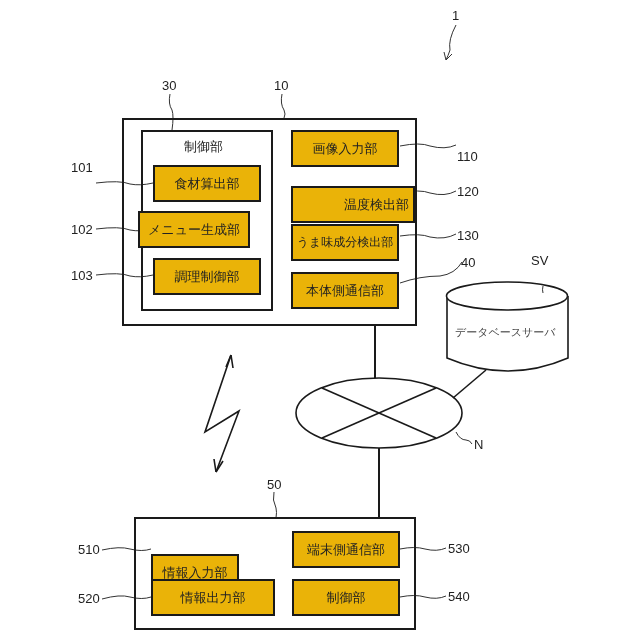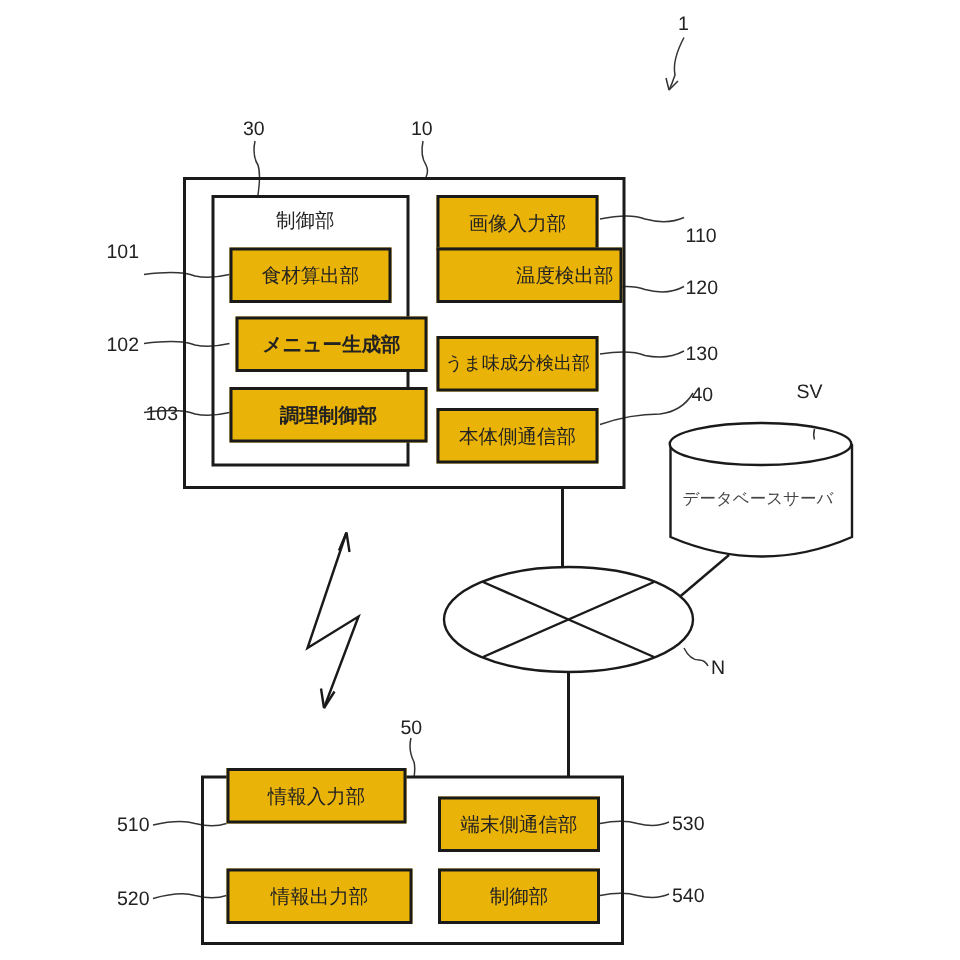--- a/index.html
+++ b/index.html
@@ -59,45 +59,45 @@
 
 <div class="ref" style="left:452px; top:8px;">1</div>
 
 <div class="ref" style="left:274px; top:78px;">10</div>
 <div class="ref" style="left:162px; top:78px;">30</div>
 <div class="box" style="left:122px; top:118px; width:295px; height:208px;"></div>
 <div class="box" style="left:141px; top:130px; width:132px; height:181px;"></div>
 <div class="title" style="left:184px; top:138px;">制御部</div>
 
 <div class="unit" style="left:153px; top:165px; width:108px; height:37px;">食材算出部</div>
-<div class="unit" style="left:157px; top:211px; width:128px; height:37px;font-weight:bold;">メニュー生成部</div>
-<div class="unit" style="left:153px; top:258px; width:132px; height:37px;font-weight:bold;">調理制御部</div>
+<div class="unit" style="left:138px; top:211px; width:112px; height:37px;">メニュー生成部</div>
+<div class="unit" style="left:153px; top:258px; width:108px; height:37px;">調理制御部</div>
 
 <div class="ref" style="left:71px; top:160px;">101</div>
 <div class="ref" style="left:71px; top:222px;">102</div>
-<div class="ref" style="left:71px; top:268px;margin-left:26px;">103</div>
+<div class="ref" style="left:71px; top:268px;">103</div>
 
 <div class="unit" style="left:291px; top:130px; width:108px; height:37px;">画像入力部</div>
-<div class="unit" style="left:291px; top:165px; width:124px; height:37px;padding-left:47px;">温度検出部</div>
+<div class="unit" style="left:291px; top:186px; width:124px; height:37px;padding-left:47px;">温度検出部</div>
 <div class="unit" style="left:291px; top:224px; width:108px; height:37px; font-size:12px;font-family:Liberation Mono, monospace;">うま味成分検出部</div>
 <div class="unit" style="left:291px; top:272px; width:108px; height:37px;">本体側通信部</div>
 
 <div class="ref" style="left:457px; top:138px;margin-top:11px;">110</div>
 <div class="ref" style="left:457px; top:184px;">120</div>
 <div class="ref" style="left:457px; top:228px;">130</div>
 <div class="ref" style="left:461px; top:255px;">40</div>
 
 <div class="ref" style="left:531px; top:253px;">SV</div>
 <div class="db-label" style="left:455px; top:325px;">データベースサーバ</div>
 
 <div class="ref" style="left:474px; top:437px;">N</div>
 
 <div class="ref" style="left:267px; top:477px;">50</div>
 <div class="box" style="left:134px; top:517px; width:282px; height:113px;"></div>
-<div class="unit" style="left:151px; top:512px; width:120px; height:37px;">情報入力部</div>
+<div class="unit" style="left:151px; top:554px; width:88px; height:37px;">情報入力部</div>
 <div class="unit" style="left:151px; top:579px; width:124px; height:37px;">情報出力部</div>
 <div class="unit" style="left:292px; top:531px; width:108px; height:37px;">端末側通信部</div>
 <div class="unit" style="left:292px; top:579px; width:108px; height:37px;">制御部</div>
 
 <div class="ref" style="left:78px; top:542px;">510</div>
 <div class="ref" style="left:78px; top:591px;">520</div>
 <div class="ref" style="left:448px; top:541px;text-align:right;">530</div>
 <div class="ref" style="left:448px; top:589px;">540</div>
 
 </body></html>

